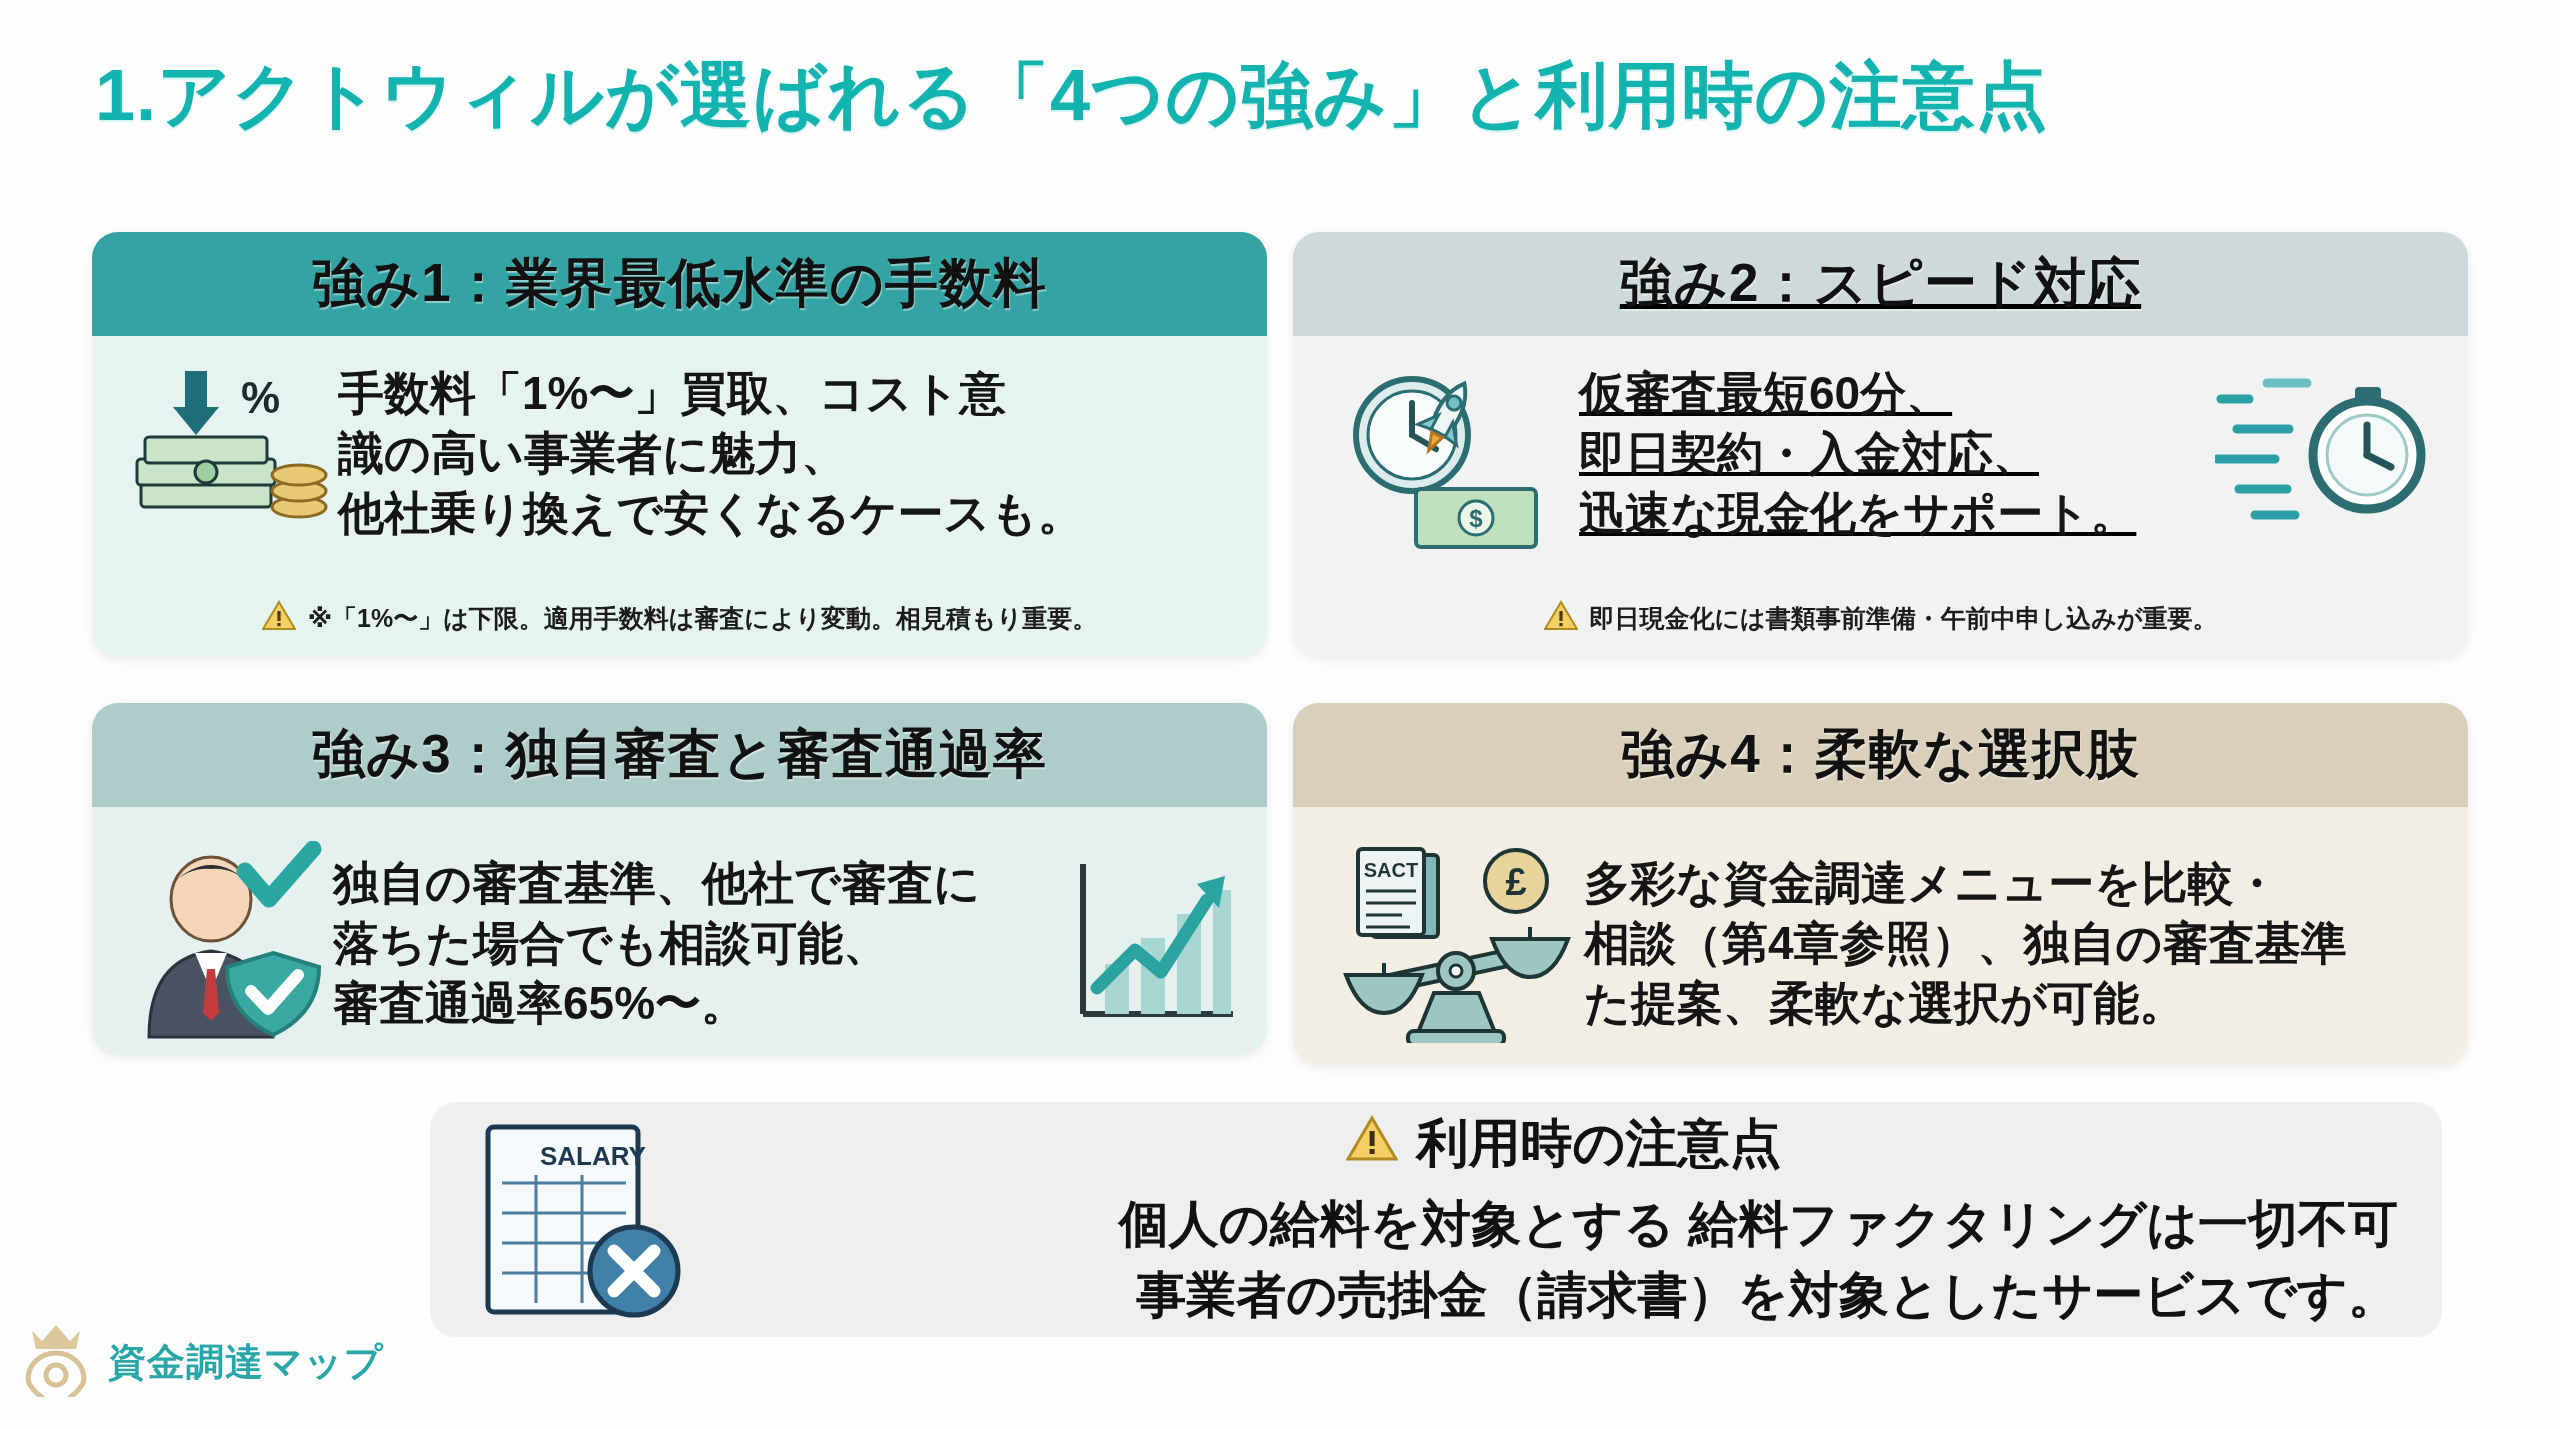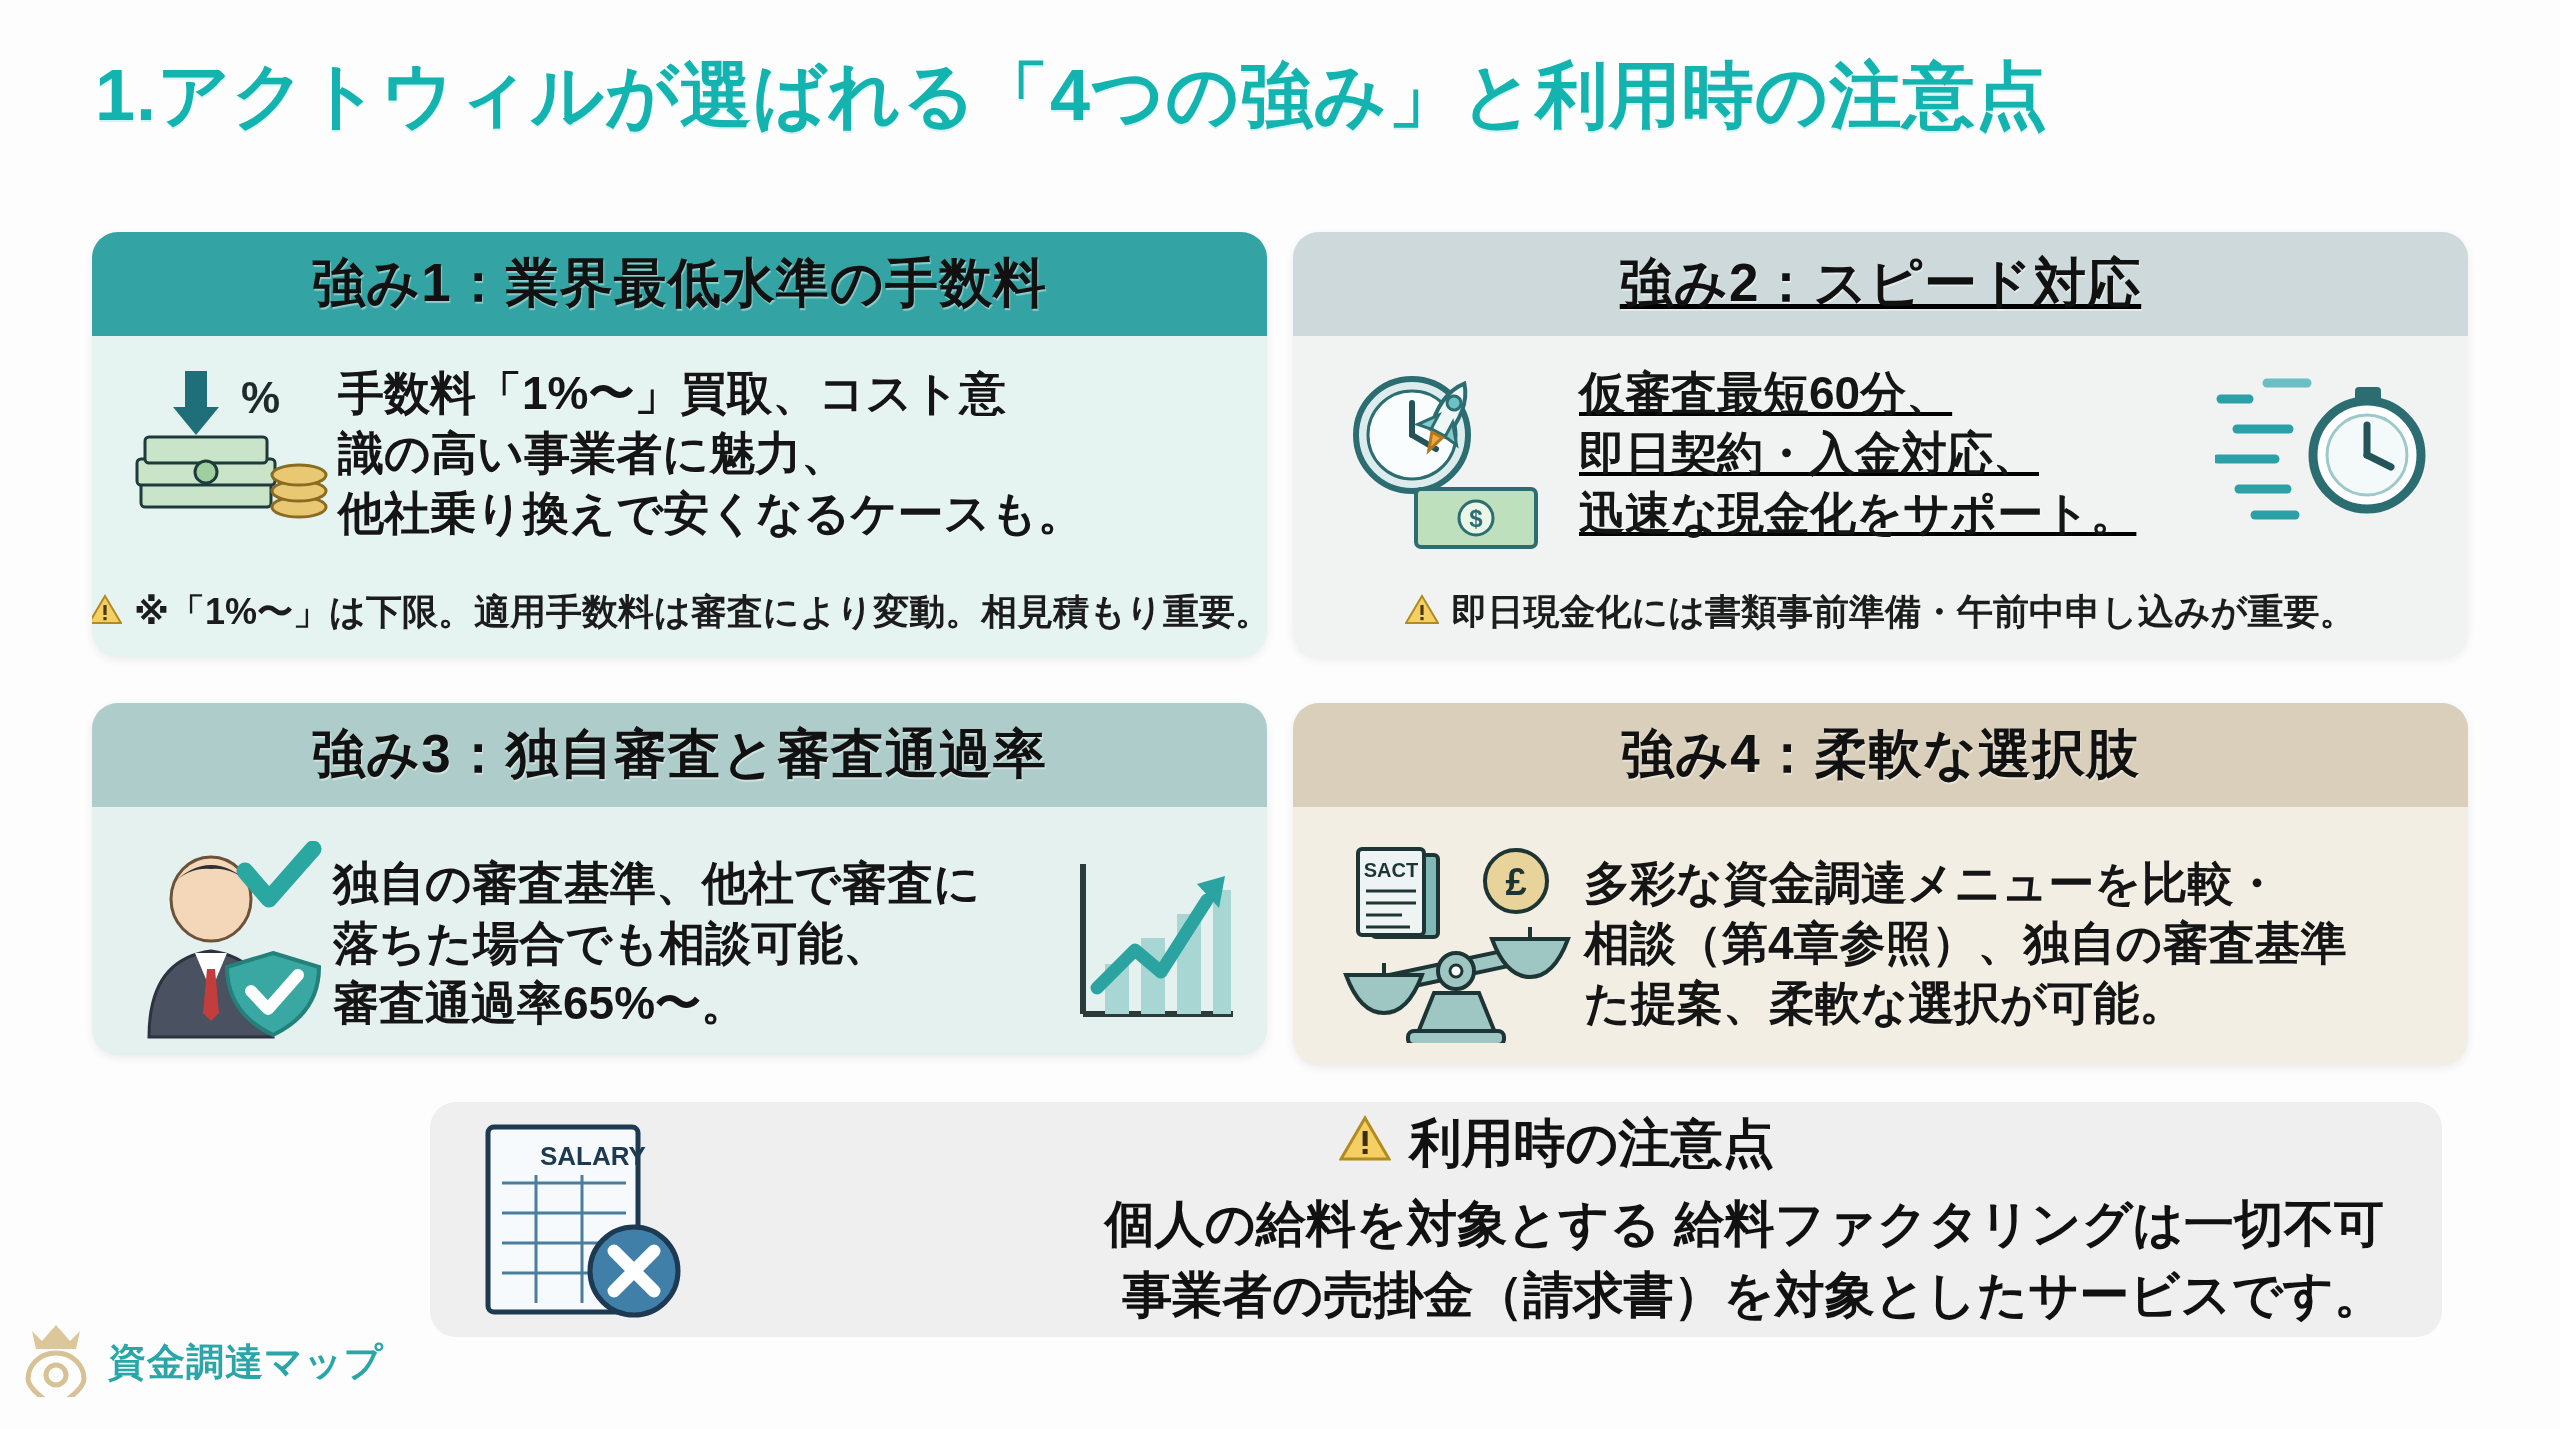--- a/index.html
+++ b/index.html
@@ -38,41 +38,41 @@
   }
   .icon-box{flex:0 0 auto;display:flex;align-items:center;justify-content:center;}
   .body-text{
     font-size:46px;font-weight:700;color:#151515;line-height:1.30;
     letter-spacing:0px;white-space:pre-line;
     text-shadow:1px 1px 0 rgba(255,255,255,.35);
   }
   .note{
     position:absolute;left:0;right:0;bottom:20px;
     display:flex;align-items:center;justify-content:center;gap:12px;
-    font-size:36px;font-weight:700;color:#1c1c1c;white-space:nowrap;
+    font-size:25px;font-weight:700;color:#1c1c1c;white-space:nowrap;
   }
 
   
   #card1{left:92px;  top:232px; width:1175px;height:425px;background:#e6f4f1;}
   #card1 .card-head{background:#34a3a3;}
   #card2{left:1293px;top:232px; width:1175px;height:425px;background:#f1f3f3;text-decoration:underline;}
   #card2 .card-head{background:#cdd9da;}
   #card3{left:92px;  top:703px; width:1175px;height:352px;background:#e4f1ee;}
   #card3 .card-head{background:#aeccc9;}
   #card4{left:1293px;top:703px; width:1175px;height:362px;background:#f3eee3;}
   #card4 .card-head{background:#d9cfbb;}
 
   
   #warn{
     position:absolute;left:430px;top:1102px;width:2012px;height:235px;
     background:#efefef;border-radius:26px;
     display:flex;align-items:center;
   }
   .warn-icons{flex:0 0 300px;display:flex;align-items:center;justify-content:center;}
-  .warn-right{flex:1;padding-right:58px;}
+  .warn-right{flex:1;padding-right:44px;}
   .warn-head{
     display:flex;align-items:center;justify-content:center;gap:18px;
     font-size:52px;font-weight:700;color:#111;margin-bottom:10px;
   }
   .warn-line{
     font-size:50px;font-weight:700;color:#111;line-height:1.42;
     text-align:right;white-space:nowrap;
   }
 
   

